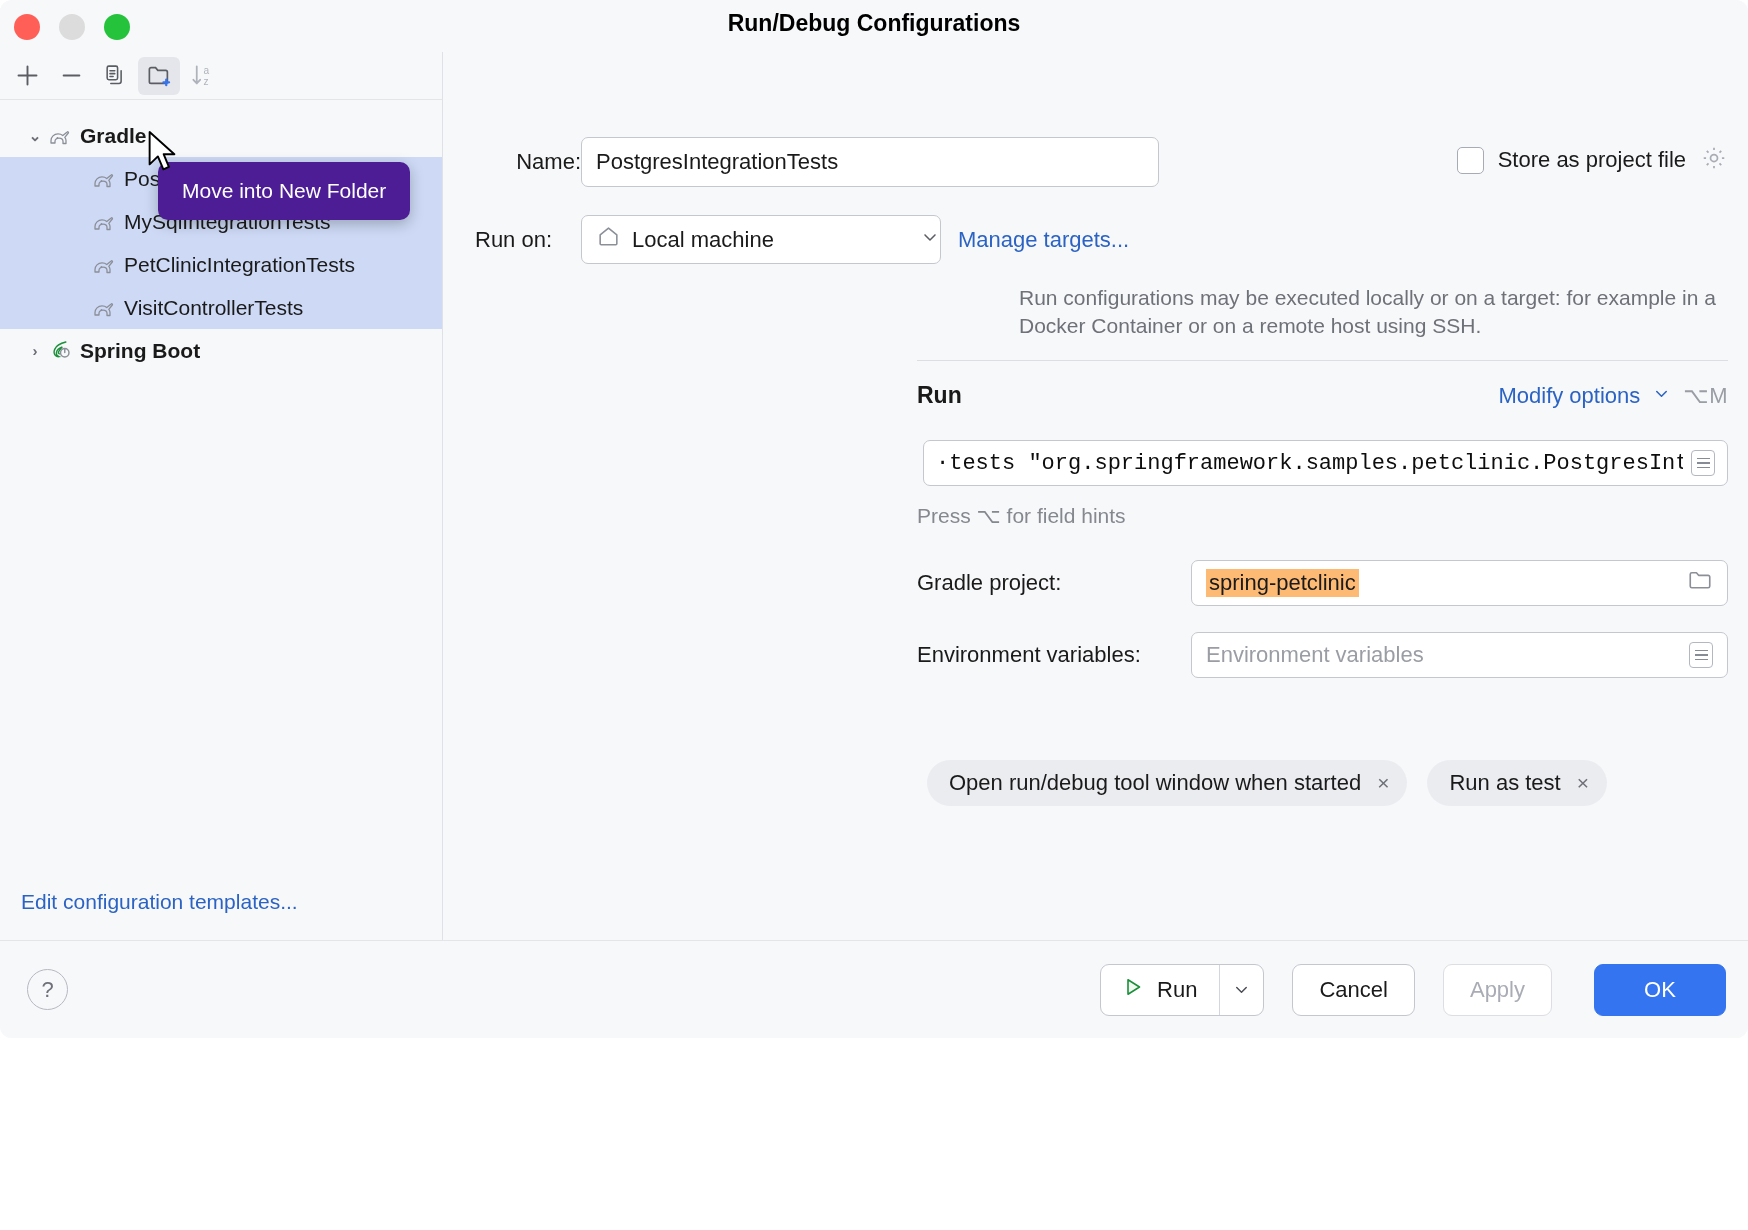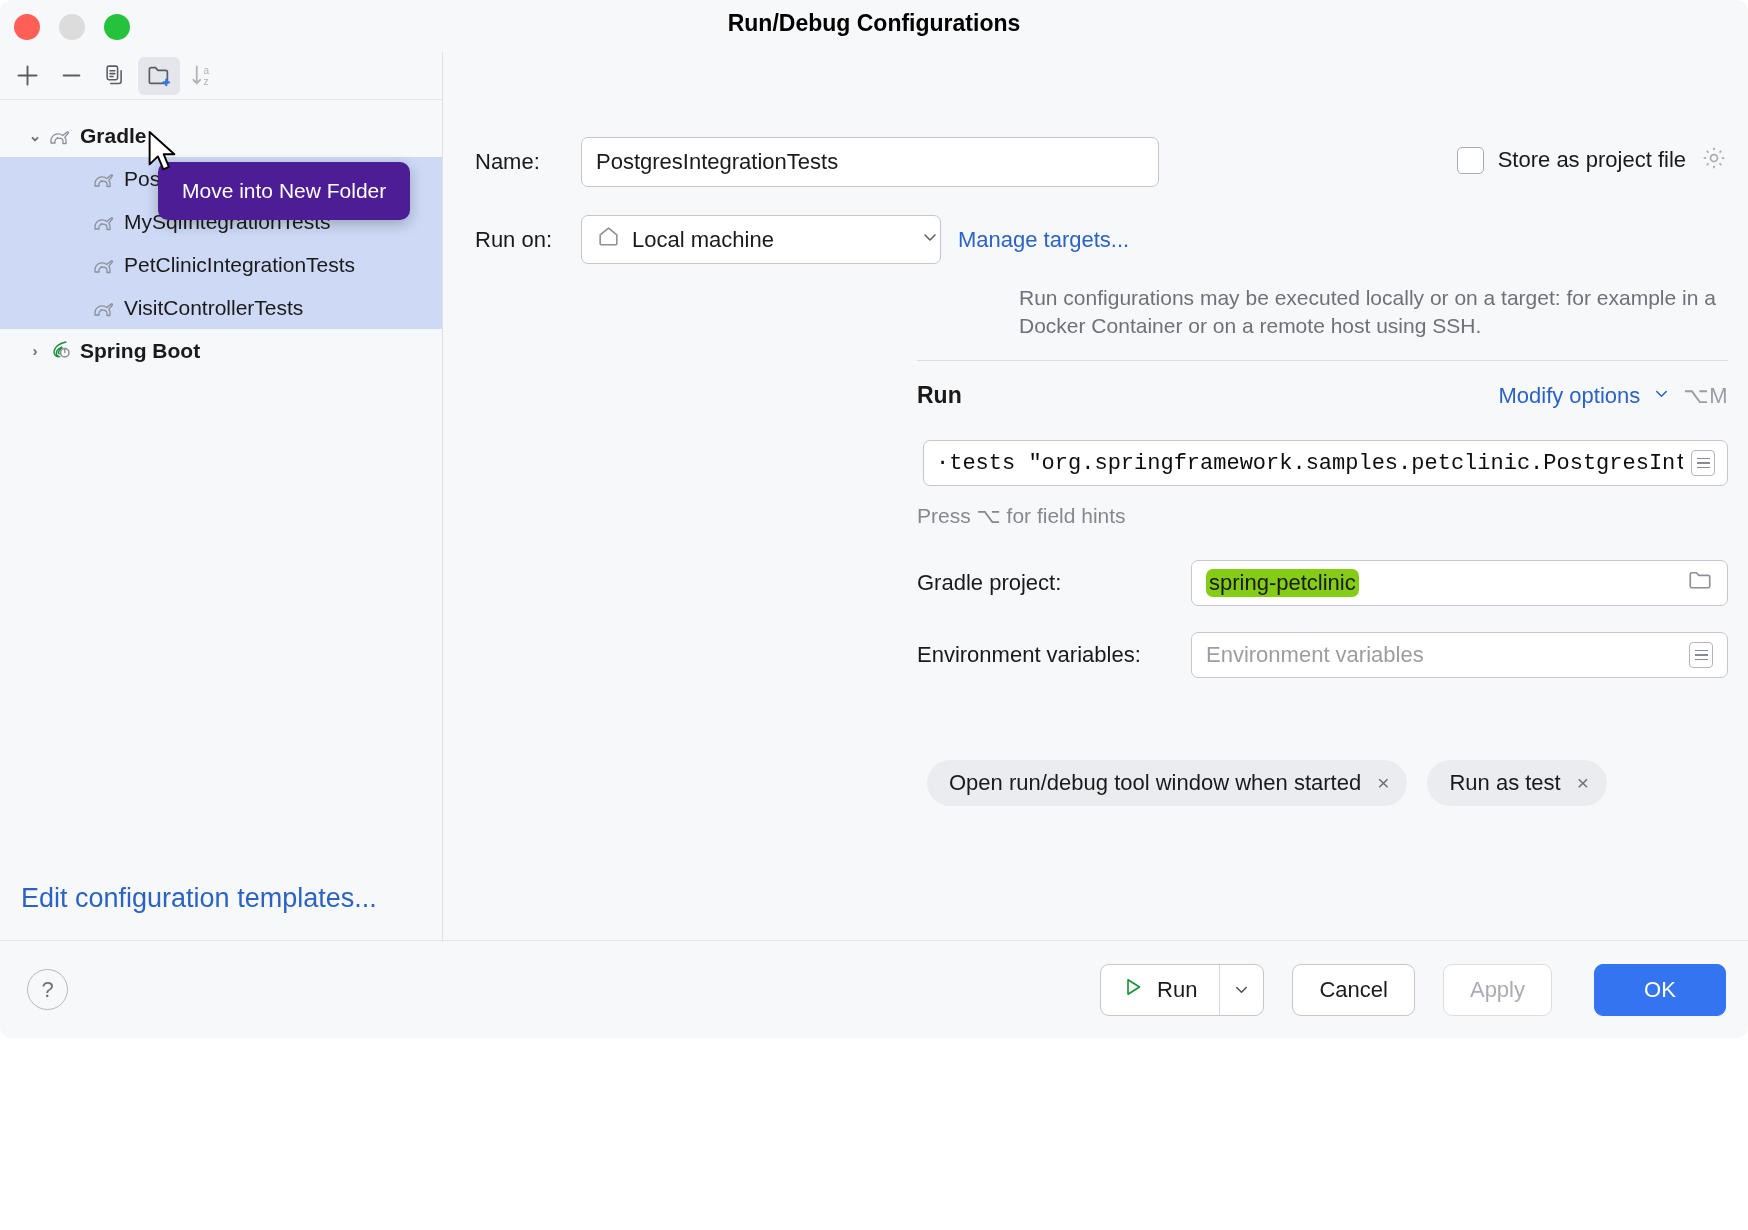--- a/index.html
+++ b/index.html
@@ -128,21 +128,21 @@
     display: flex;
     align-items: center;
     justify-content: center;
   }
   .node-label { line-height: 1; }
 
   .edit-templates {
     position: absolute;
     left: 21px;
     bottom: 26px;
-    font-size: 27px;
+    font-size: 21px;
     color: #2b63c4;
   }
 
   
   .tooltip {
     position: absolute;
     left: 158px;
     top: 110px;
     background: #4c1d95;
     color: #ffffff;
@@ -186,21 +186,21 @@
     border-radius: 7px;
     height: 48px;
     display: flex;
     align-items: center;
     padding: 0 14px;
     font-size: 22px;
     color: #1a1a1a;
   }
 
   .name-row { position: absolute; left: 32px; top: 85px; width: 1230px; }
-  .name-row .lbl { width: 106px; }
+  .name-row .lbl { width: 106px; text-align: right; }
   .name-field { flex: 0 0 578px; height: 50px; }
 
   .store-row {
     position: absolute;
     right: 20px;
     top: 92px;
     display: flex;
     align-items: center;
     gap: 14px;
   }
@@ -301,21 +301,21 @@
     position: absolute;
     left: 474px;
     top: 452px;
     font-size: 21px;
     color: #85888f;
   }
 
   .gradle-row { position: absolute; left: 474px; right: 20px; top: 508px; display: flex; align-items: center; }
   .gradle-row .lbl { width: 274px; flex: 0 0 274px; }
   .grow-field { flex: 1 1 auto; height: 46px; justify-content: space-between; }
-  .hl-green { background: #84cc16; padding: 1px 3px; border-radius: 7px; }
+  .hl-green { background: #fdba74; padding: 1px 3px; }
 
   .env-row { position: absolute; left: 474px; right: 20px; top: 580px; display: flex; align-items: center; }
   .env-row .lbl { width: 274px; flex: 0 0 274px; }
   .placeholder { color: #9a9da4; }
 
   .env-hint {
     position: absolute;
     left: 746px;
     top: 646px;
     font-size: 21px;

